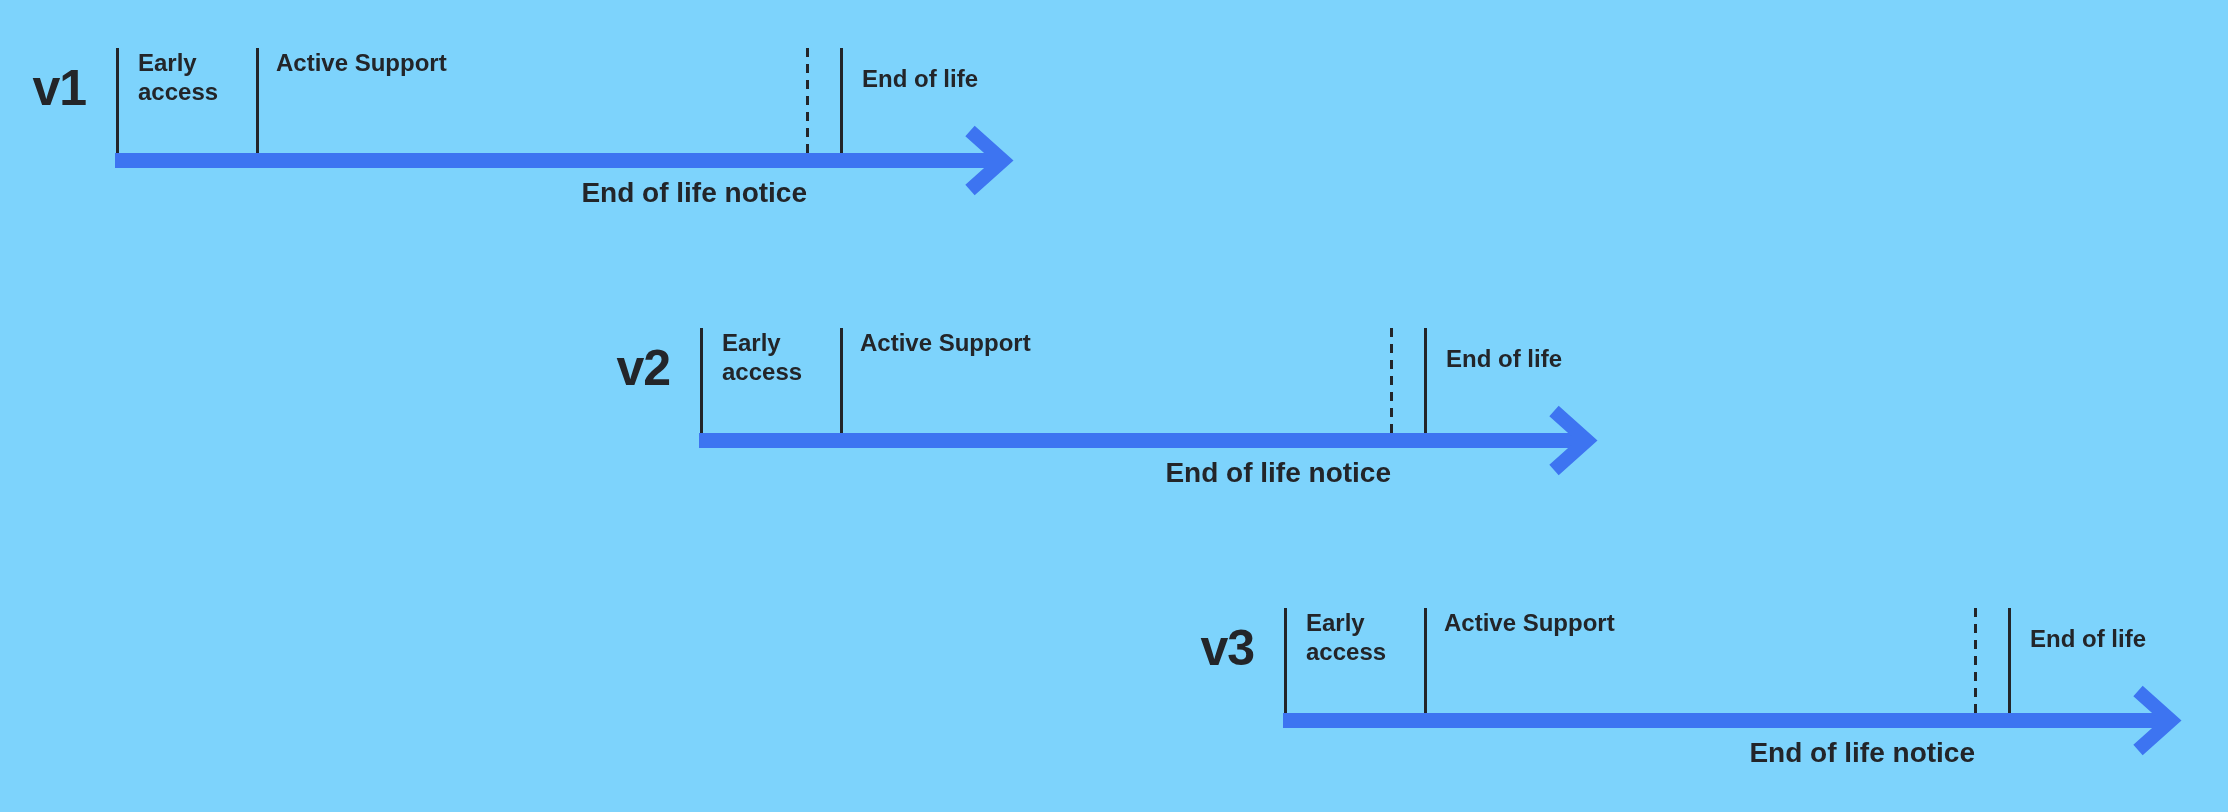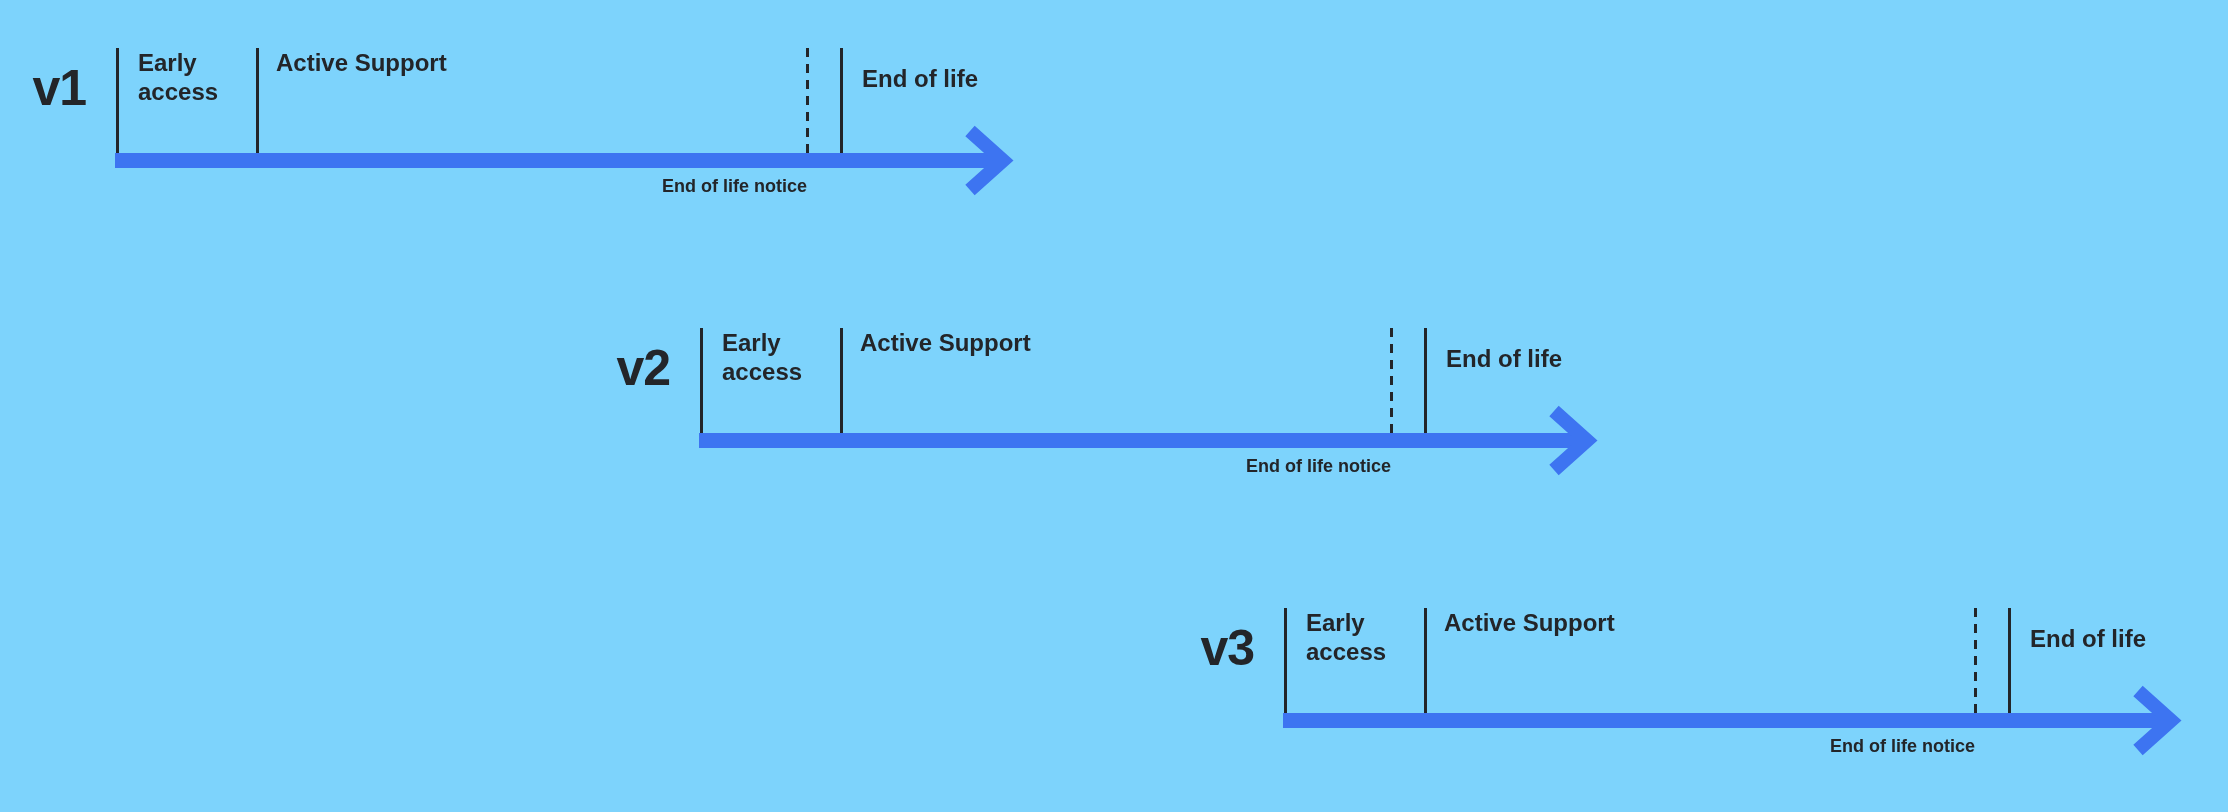--- a/index.html
+++ b/index.html
@@ -93,21 +93,21 @@
     stroke-linecap: butt;
     stroke-linejoin: miter;
     stroke-miterlimit: 4;
   }
   .notice-label {
     position: absolute;
     left: 0;
     top: 176px;
     width: 807px;
     text-align: right;
-    font-size: 18px;
+    font-size: 28px;
     font-weight: 700;
     line-height: 1.2;
     color: var(--ink, #232529);
   }
 </style>
 </head>
 <body>
 
 <div class="canvas">
 

